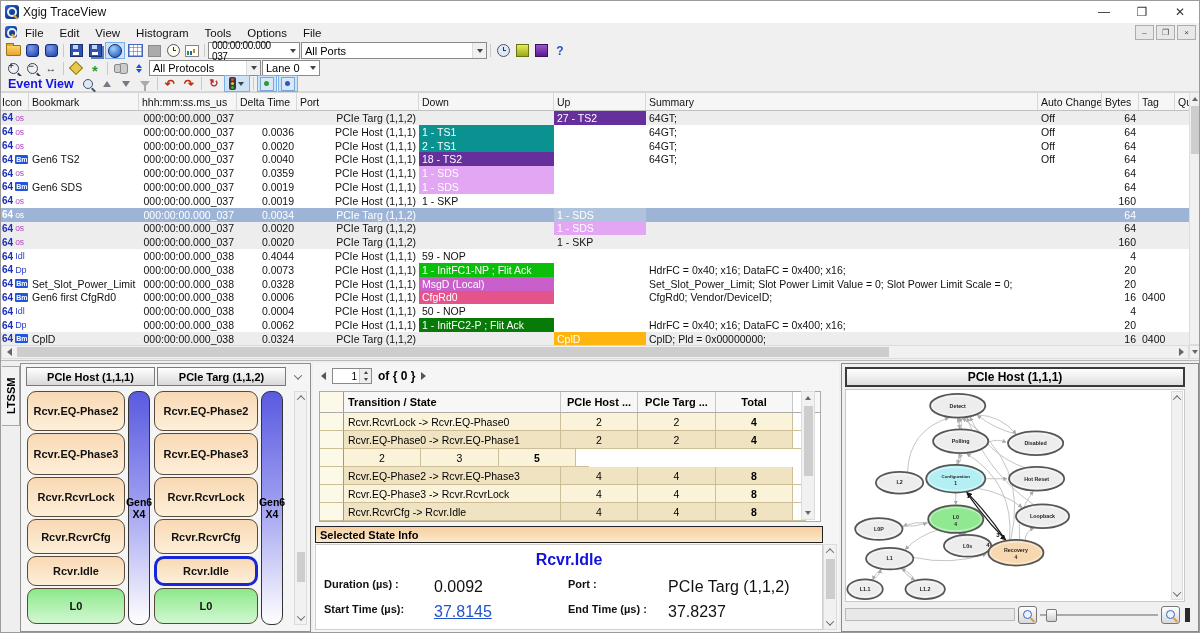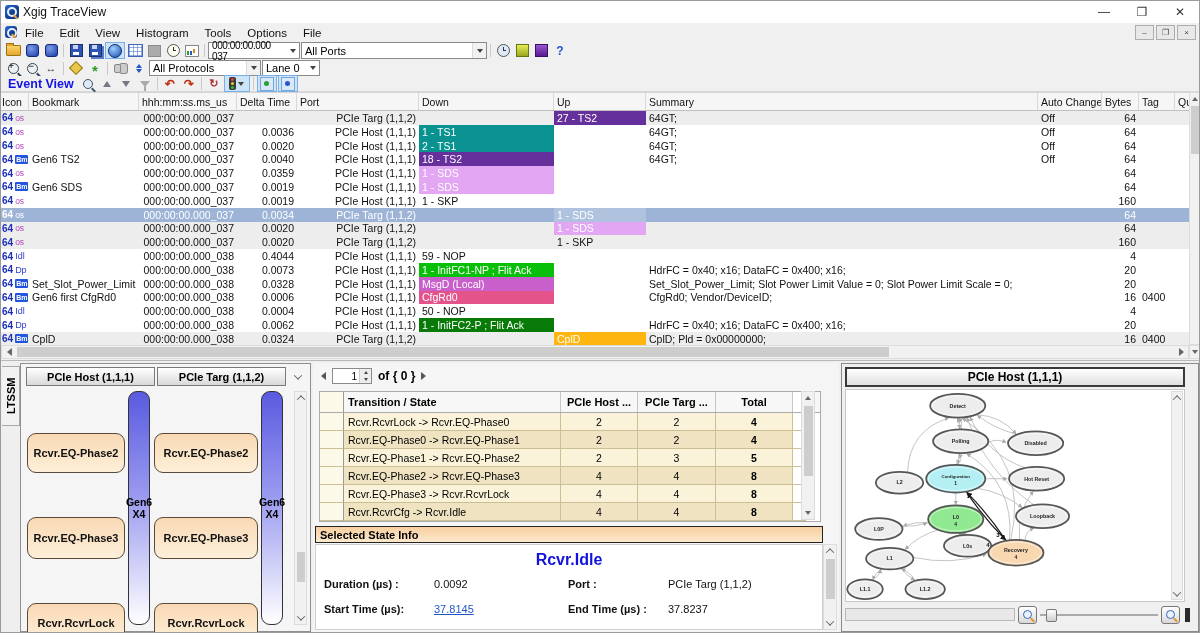--- a/index.html
+++ b/index.html
@@ -109,21 +109,21 @@
 .sb-arrow{position:absolute;display:flex;align-items:center;justify-content:center;background:#F1F1F1;}
 .chev-u{width:5px;height:5px;border-left:1.5px solid #666;border-top:1.5px solid #666;transform:rotate(45deg) translate(1px,1px);}
 .chev-d{width:5px;height:5px;border-right:1.5px solid #666;border-bottom:1.5px solid #666;transform:rotate(45deg) translate(-1px,-1px);}
 
 #bottom{position:absolute;left:0;top:359px;width:1200px;height:274px;background:#EFEFEF;border-top:1px solid #B8B8B8;}
 #ltssm-tab{position:absolute;left:1px;top:5px;width:17px;height:58px;background:#F2F2F2;border:1px solid #A8A8A8;border-right:none;display:flex;align-items:center;justify-content:center;font-size:11px;font-weight:bold;writing-mode:vertical-rl;transform:rotate(180deg);}
 #ltssm-panel{position:absolute;left:19px;top:2px;width:291px;height:269px;background:#F5F5F5;border:1px solid #909090;box-sizing:border-box;}
 .lt-head{position:absolute;top:3px;height:19px;background:linear-gradient(#FFFFFF,#D9D9D9);border:1px solid #7A7A7A;display:flex;align-items:center;justify-content:center;font-size:11px;font-weight:bold;box-sizing:border-box;}
 .lt-chev{position:absolute;top:3px;right:4px;width:16px;height:19px;display:flex;align-items:center;justify-content:center;}
 .lt-col{position:absolute;top:27px;display:flex;flex-direction:column;gap:2px;}
-.lt-box{border:1.5px solid #5A4A3A;border-radius:9px;background:linear-gradient(#F9D9B4,#FDEFD9);display:flex;align-items:center;justify-content:center;font-size:11px;font-weight:bold;color:#111;box-sizing:border-box;margin-top:42px;}
+.lt-box{border:1.5px solid #5A4A3A;border-radius:9px;background:linear-gradient(#F9D9B4,#FDEFD9);display:flex;align-items:center;justify-content:center;font-size:11px;font-weight:bold;color:#111;box-sizing:border-box;}
 .lt-l0{background:linear-gradient(#8BE88B,#D2F8D2);}
 .lt-sel{border:3px solid #1527D8;border-radius:10px;}
 .gen-bar{position:absolute;top:27px;width:22px;height:234px;border:1px solid #333;border-radius:9px;background:linear-gradient(180deg,#5A5AE0 0%,#9A9AF0 45%,#FFFFFF 100%);display:flex;flex-direction:column;align-items:center;justify-content:center;font-size:10.5px;font-weight:bold;color:#000;box-sizing:border-box;}
 
 #mid-panel{position:absolute;left:312px;top:2px;width:526px;height:269px;background:#F5F5F5;}
 .nav-row{position:absolute;left:0;top:3px;height:20px;display:flex;align-items:center;gap:6px;padding-left:8px;}
 .spinner{width:40px;height:16px;border:1px solid #8A8A8A;background:#FFF;display:flex;align-items:center;box-sizing:border-box;}
 .spin-val{flex:1;text-align:right;font-size:10px;padding-right:2px;}
 .spin-btns{width:11px;height:100%;display:flex;flex-direction:column;border-left:1px solid #CCC;}
 .spin-btns div{flex:1;display:flex;align-items:center;justify-content:center;background:#EDEDED;}
@@ -139,21 +139,21 @@
 .tt-g{width:24px;background:#FCF9E8 !important;border-right:1px solid #9a9a9a;}
 .tt-s{width:217px;}
 .tt-n{width:77px;justify-content:center;}
 .tt-n2{width:78px;justify-content:center;}
 .tt-tot{width:77px;justify-content:center;font-weight:bold;}
 .tt-f{width:13px;border-right:none;background:#FFF !important;}
 #ssi-bar{position:absolute;left:2px;top:163px;width:508px;height:17px;background:linear-gradient(#F7CFA0,#FBE8CC);border:1px solid #222;display:flex;align-items:center;font-size:11px;font-weight:bold;padding-left:4px;box-sizing:border-box;}
 #ssi{position:absolute;left:2px;top:181px;width:508px;height:86px;background:#FFF;border:1px solid #CFCFCF;box-sizing:border-box;}
 #ssi-title{position:absolute;left:0;top:6px;width:100%;text-align:center;font-size:16px;font-weight:bold;color:#1212DD;}
 .ssi-lbl{position:absolute;font-size:11px;font-weight:bold;color:#111;}
-.ssi-val{position:absolute;font-size:11px;color:#111;}
+.ssi-val{position:absolute;font-size:16px;color:#111;}
 .ssi-link{color:#2255CC;text-decoration:underline;}
 
 #right-panel{position:absolute;left:840px;top:2px;width:358px;height:269px;background:#F0F0F0;border:1px solid #8A8A8A;box-sizing:border-box;}
 #diag-head{position:absolute;left:3px;top:3px;width:340px;height:20px;border:2px solid #3A3A3A;background:linear-gradient(#FFFFFF,#DFDFDF);display:flex;align-items:center;justify-content:center;font-size:12px;font-weight:bold;box-sizing:border-box;}
 #diag-area{position:absolute;left:3px;top:25px;width:340px;height:213px;background:#FFF;border:1px solid #C8C8C8;box-sizing:border-box;overflow:hidden;}
 #diag-controls{position:absolute;left:3px;top:241px;width:348px;height:19px;display:flex;align-items:center;gap:3px;}
 .hsl-track{height:13px;background:#E8E8E8;border:1px solid #B8B8B8;box-sizing:border-box;}
 .zbtn{width:17px;height:16px;border:1px solid #777;border-radius:3px;background:linear-gradient(#FFF,#D8D8D8);display:flex;align-items:center;justify-content:center;position:relative;}
 .zmag{width:7px;height:7px;border:1.5px solid #3366BB;border-radius:50%;position:relative;background:#EAF2FF;}
 .zmag::after{content:"";position:absolute;right:-4px;bottom:-3px;width:5px;height:2px;background:#E8952A;transform:rotate(45deg);}
@@ -725,21 +725,20 @@
             <div class="tt-row alt">
               <div class="tt-c tt-g"></div>
               <div class="tt-c tt-s">Rcvr.EQ-Phase0 -&gt; Rcvr.EQ-Phase1</div>
               <div class="tt-c tt-n">2</div>
               <div class="tt-c tt-n2">2</div>
               <div class="tt-c tt-tot">4</div>
               <div class="tt-c tt-f"></div>
             </div>
             <div class="tt-row">
               <div class="tt-c tt-g"></div>
-              <div class="tt-c tt-s">Rcvr.EQ-Phase1 -&gt; Rcvr.EQ-Phase2</div>
               <div class="tt-c tt-n">2</div>
               <div class="tt-c tt-n2">3</div>
               <div class="tt-c tt-tot">5</div>
               <div class="tt-c tt-f"></div>
             </div>
             <div class="tt-row alt">
               <div class="tt-c tt-g"></div>
               <div class="tt-c tt-s">Rcvr.EQ-Phase2 -&gt; Rcvr.EQ-Phase3</div>
               <div class="tt-c tt-n">4</div>
               <div class="tt-c tt-n2">4</div>

